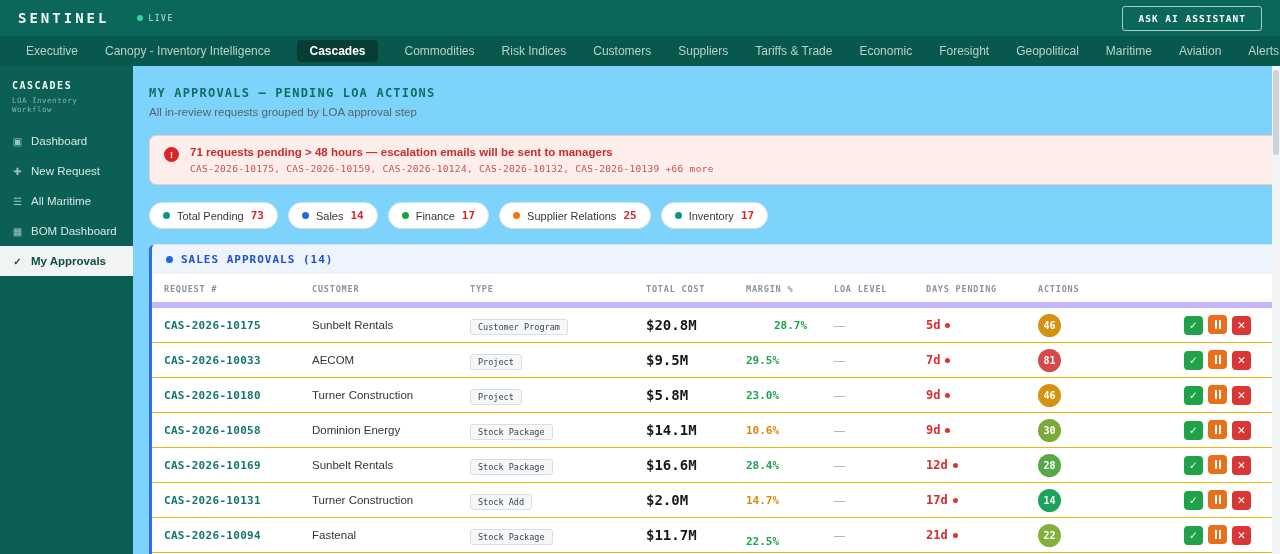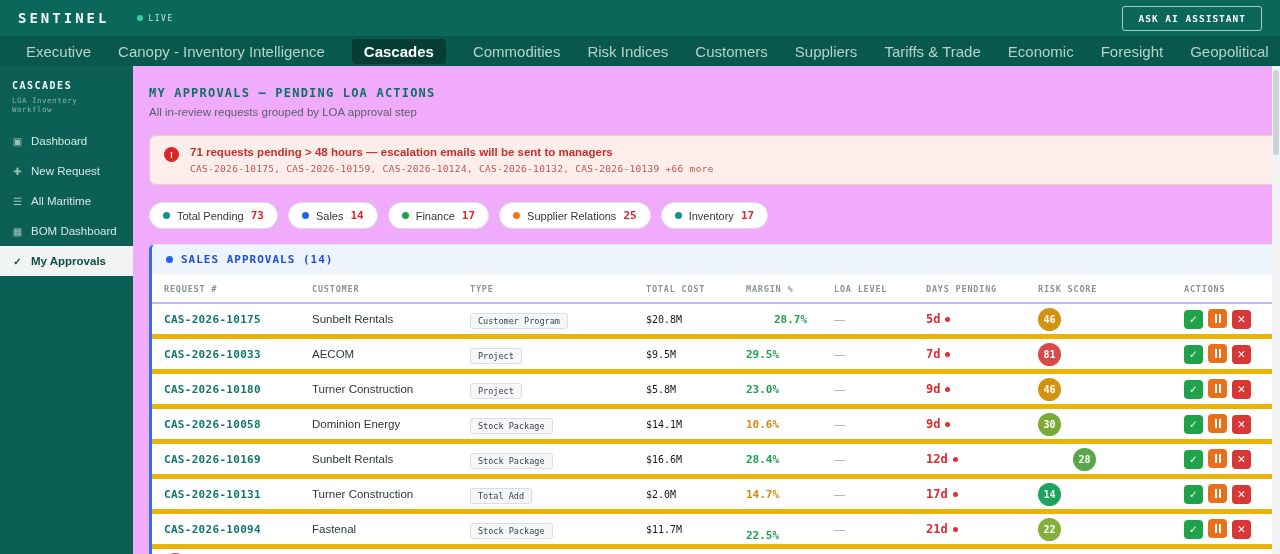--- a/index.html
+++ b/index.html
@@ -16,40 +16,40 @@
   .live-dot { width:6px; height:6px; border-radius:50%; background:#34d399; }
   .live-label { font-family:"DejaVu Sans Mono", monospace; font-size:8px; letter-spacing:1.5px;
                 color:#bfe3dc; }
   .ask-ai { background:transparent; border:1px solid rgba(255,255,255,0.65); border-radius:3px;
             color:#fff; font-family:"DejaVu Sans Mono", monospace; font-weight:bold;
             font-size:9.5px; letter-spacing:1px; padding:6px 15px; cursor:pointer; }
 
   
   .navbar { height:30px; background:#09584d; display:flex; align-items:center;
             padding:0 12px 0 26px; gap:27px; white-space:nowrap; }
-  .nav-tab { font-size:15px; color:#b5d2cb; cursor:pointer; }
+  .nav-tab { font-size:12px; color:#b5d2cb; cursor:pointer; }
   .nav-tab.active { background:rgba(0,0,0,0.3); color:#ffffff; padding:4px 12px;
                     border-radius:4px; font-weight:bold; }
 
   
   .sidebar { position:absolute; left:0; top:66px; bottom:0; width:133px; background:#0c5f54; }
   .sidebar-head { padding:14px 12px 12px 12px; }
   .sidebar-title { font-family:"DejaVu Sans Mono", monospace; font-weight:bold; font-size:10px;
                    letter-spacing:1.5px; color:#f1f7f5; }
   .sidebar-sub { font-family:"DejaVu Sans Mono", monospace; font-size:7.5px; letter-spacing:0.5px;
                  color:#86b3aa; margin-top:5px; }
   .side-item { display:flex; align-items:center; gap:8px; padding:9px 12px; font-size:11.5px;
                color:#d6e7e3; cursor:pointer; }
   .side-item .icon { width:11px; font-size:10px; color:#9cc3bb; text-align:center; }
   .side-item.active { background:#f1f4f3; color:#0d4f45; font-weight:bold; }
   .side-item.active .icon { color:#0d4f45; }
 
   
   .main { position:absolute; left:133px; top:66px; right:0; bottom:0; overflow:hidden;
-          padding:20px 2px 0 16px; background:#f0abfc; }
+          padding:20px 2px 0 16px; background:#7dd3fc; }
   .page-title { font-family:"DejaVu Sans Mono", monospace; font-weight:bold; font-size:12px;
                 letter-spacing:1.2px; color:#0e6f63; }
   .page-sub { font-size:11.5px; color:#5a6268; margin-top:6px; }
 
   
   .alert { margin-top:17px; background:#fdeeec; border:1px solid #f3c8c2; border-radius:7px;
            padding:10px 14px; display:flex; gap:11px; align-items:flex-start; }
   .alert-icon { width:15px; height:15px; min-width:15px; border-radius:50%; background:#dc2626;
                 color:#fff; font-weight:bold; font-size:9px; display:flex; align-items:center;
                 justify-content:center; margin-top:1px; }
@@ -68,31 +68,31 @@
   
   .card { margin-top:15px; background:#fff; border:1px solid #dfe3e7; border-left:3px solid #2f6fe4;
           border-radius:6px; overflow:hidden; }
   .card-header { background:#edf4fd; padding:8px 14px; display:flex; align-items:center; gap:8px; }
   .card-dot { width:7px; height:7px; border-radius:50%; background:#2563eb; }
   .card-title { font-family:"DejaVu Sans Mono", monospace; font-weight:bold; font-size:11px;
                 letter-spacing:1px; color:#1e4fd0; }
 
   .grid { display:grid; grid-template-columns:148px 158px 176px 100px 88px 92px 112px 146px 1fr;
           align-items:center; padding-left:12px; }
-  .thead { border-bottom:2px solid #c4b5fd; }
+  .thead { border-bottom:6px solid #c4b5fd; }
   .th { font-family:"DejaVu Sans Mono", monospace; font-weight:bold; font-size:8.5px;
         letter-spacing:0.8px; color:#8b949b; text-transform:uppercase; padding:10px 0 8px 0; }
-  .row { border-bottom:5px solid #eab308; height:35px; }
+  .row { border-bottom:1px solid #eab308; height:35px; }
   .req { font-family:"DejaVu Sans Mono", monospace; font-weight:bold; font-size:11px;
          color:#11776d; letter-spacing:0.3px; }
   .cust { font-size:11.5px; color:#30373c; }
   .type-badge { display:inline-block; font-family:"DejaVu Sans Mono", monospace; font-size:8.5px;
                 color:#3d454c; background:#f5f7f8; border:1px solid #d9dee3; border-radius:3px;
                 padding:2px 7px; }
-  .cost { font-family:"DejaVu Sans Mono", monospace; font-weight:normal; font-size:10px; color:#15191c; }
+  .cost { font-family:"DejaVu Sans Mono", monospace; font-weight:bold; font-size:14px; color:#15191c; }
   .margin { font-family:"DejaVu Sans Mono", monospace; font-weight:bold; font-size:11px; }
   .loa { font-size:11px; color:#9aa2a8; }
   .days { font-family:"DejaVu Sans Mono", monospace; font-weight:bold; font-size:12px; color:#d92b2b; }
   .days-dot { display:inline-block; width:5px; height:5px; border-radius:50%; background:#e03131;
               margin-left:5px; vertical-align:middle; }
   .risk-badge { width:23px; height:23px; border-radius:50%; color:#fff; display:flex;
                 align-items:center; justify-content:center; font-family:"DejaVu Sans Mono", monospace;
                 font-weight:bold; font-size:10px; }
   .act-btn { width:19px; height:19px; border:none; border-radius:4px; color:#fff; cursor:pointer;
              display:inline-flex; align-items:center; justify-content:center; font-size:10.5px;
@@ -215,21 +215,20 @@
       <span class="card-title">SALES APPROVALS (14)</span>
     </div>
     <div class="grid thead">
         <div class="th">REQUEST #</div>
         <div class="th">CUSTOMER</div>
         <div class="th">TYPE</div>
         <div class="th">TOTAL COST</div>
         <div class="th">MARGIN %</div>
         <div class="th">LOA LEVEL</div>
         <div class="th">DAYS PENDING</div>
-        <div class="th">RISK SCORE</div>
         <div class="th">ACTIONS</div>
       </div>
     <div>
         <div class="grid row">
           <div class="req">CAS-2026-10175</div>
           <div class="cust">Sunbelt Rentals</div>
           <div><span class="type-badge">Customer Program</span></div>
           <div class="cost">$20.8M</div>
           <div class="margin" style="color: rgb(31, 162, 78); margin-left: 28px;">28.7%</div>
           <div class="loa">—</div>
@@ -288,30 +287,30 @@
         </div>
         <div class="grid row">
           <div class="req">CAS-2026-10169</div>
           <div class="cust">Sunbelt Rentals</div>
           <div><span class="type-badge">Stock Package</span></div>
           <div class="cost">$16.6M</div>
           <div class="margin" style="color: rgb(31, 162, 78);">28.4%</div>
           <div class="loa">—</div>
           <div class="days">12d<span class="days-dot"></span></div>
           <div>
-            <div class="risk-badge" style="background: rgb(88, 168, 71); margin-left: 35px;">28</div>
+            <div class="risk-badge" style="background: rgb(88, 168, 71);">28</div>
           </div>
           <div><button class="act-btn act-approve">✓</button><button class="act-btn act-hold">
               <span class="pause-glyph"></span>
             </button><button class="act-btn act-reject">✕</button></div>
         </div>
         <div class="grid row">
           <div class="req">CAS-2026-10131</div>
           <div class="cust">Turner Construction</div>
-          <div><span class="type-badge">Total Add</span></div>
+          <div><span class="type-badge">Stock Add</span></div>
           <div class="cost">$2.0M</div>
           <div class="margin" style="color: rgb(217, 135, 15);">14.7%</div>
           <div class="loa">—</div>
           <div class="days">17d<span class="days-dot"></span></div>
           <div>
             <div class="risk-badge" style="background: rgb(29, 164, 92);">14</div>
           </div>
           <div><button class="act-btn act-approve">✓</button><button class="act-btn act-hold">
               <span class="pause-glyph"></span>
             </button><button class="act-btn act-reject">✕</button></div>

